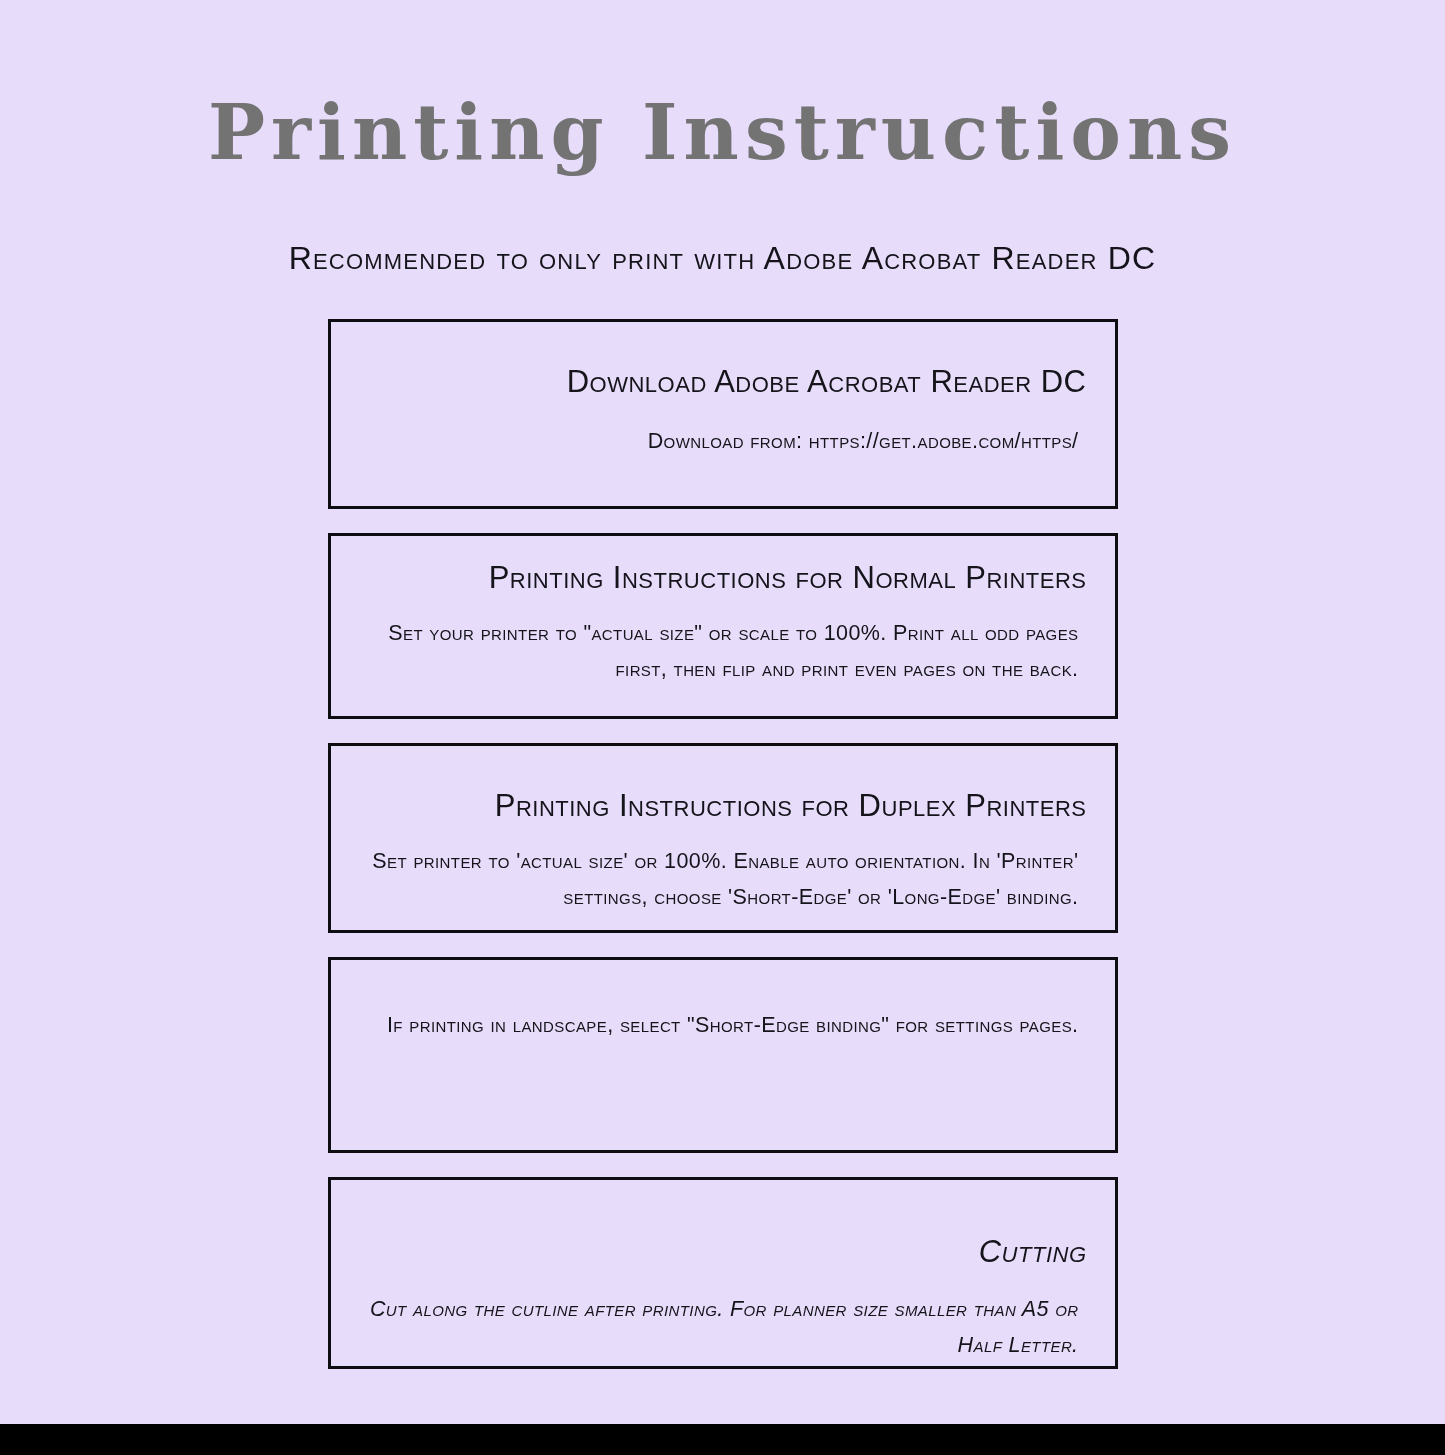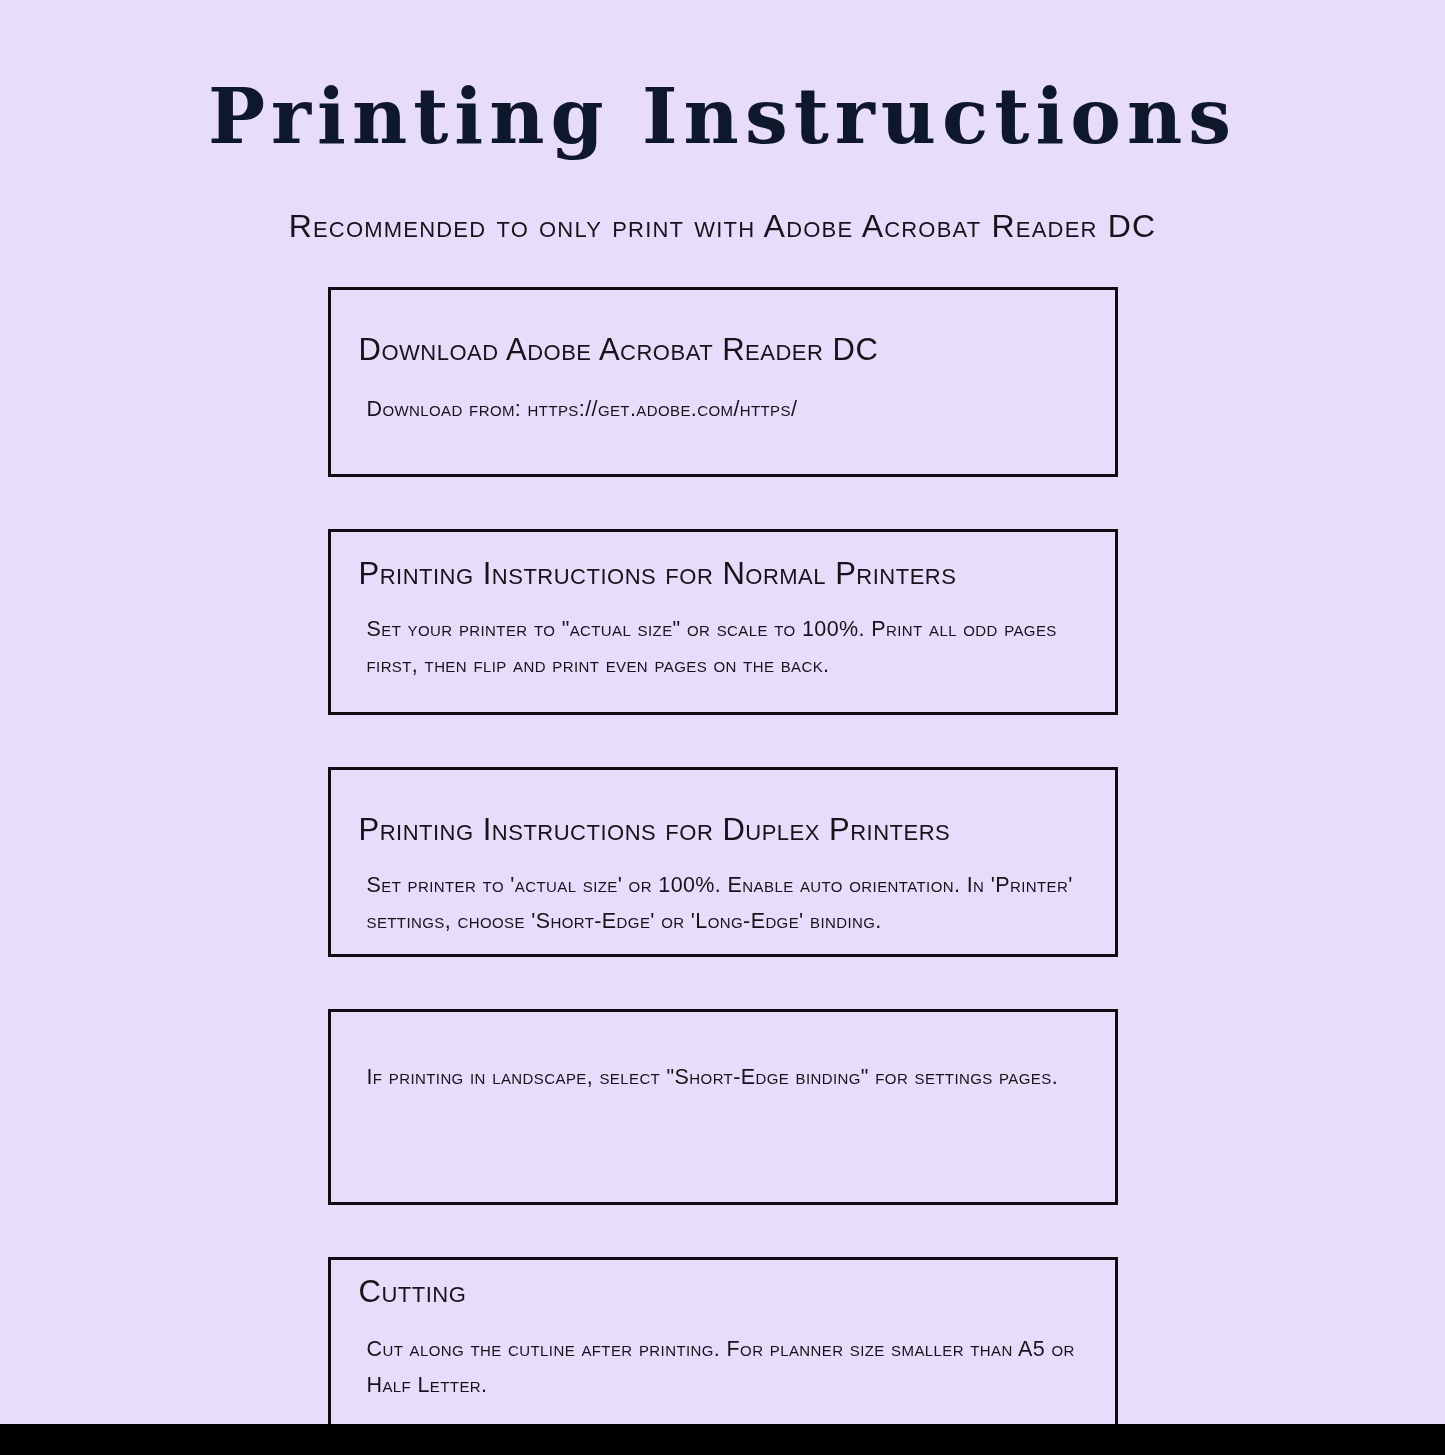--- a/index.html
+++ b/index.html
@@ -21,22 +21,22 @@
     height: 1424px;
     background: #e8dcfb;
     box-sizing: border-box;
   }
   .page-title {
     text-align: center;
     font-family: "DejaVu Serif", "Liberation Serif", serif;
     font-weight: 700;
     font-size: 76px;
     letter-spacing: 6px;
-    color: #0f172a;
-    margin: 1px;
+    color: #737373;
+    margin: 17px;
     padding-top: 78px;
     line-height: 1.0;
   }
   .subtitle {
     text-align: center;
     font-family: "Liberation Sans", sans-serif;
     font-size: 32px;
     font-variant: small-caps;
     letter-spacing: 1.2px;
     color: #14141a;
@@ -46,23 +46,23 @@
   }
   .cards {
     margin: 0 auto;
     padding-top: 42px;
     width: 790px;
   }
   .card {
     border: 3px solid #0d0d12;
     background: transparent;
     box-sizing: border-box;
-    margin-bottom: 52px;
+    margin-bottom: 24px;
     padding: 26px 28px 28px 28px;
-    text-align: left;
+    text-align: right;
   }
   .card-title {
     font-family: "Liberation Sans", sans-serif;
     font-size: 31px;
     font-variant: small-caps;
     letter-spacing: 0.5px;
     color: #14141a;
     margin: 0 0 6px 0;
     font-weight: 400;
     line-height: 1.3;
@@ -78,21 +78,21 @@
     padding: 0 8px;
   }
   .card.c1 { height: 190px; padding-top: 40px; }
   .card.c1 .card-title { margin-bottom: 22px; }
   .card.c2 { height: 186px; padding-top: 22px; }
   .card.c2 .card-title { margin-bottom: 18px; }
   .card.c3 { height: 190px; padding-top: 40px; }
   .card.c3 .card-title { margin-bottom: 18px; }
   .card.c4 { height: 196px; padding-top: 48px; }
   .card.c4 .card-title { margin-bottom: 32px; }
-  .card.c5 { height: 192px; padding-top: 12px; }
+  .card.c5 { height: 192px; padding-top: 52px; font-style: italic; }
   .card.c5 .card-title { margin-bottom: 20px; }
   .footer-bar {
     position: absolute;
     left: 0;
     top: 1424px;
     width: 1445px;
     height: 31px;
     background: #000000;
   }
 </style>

